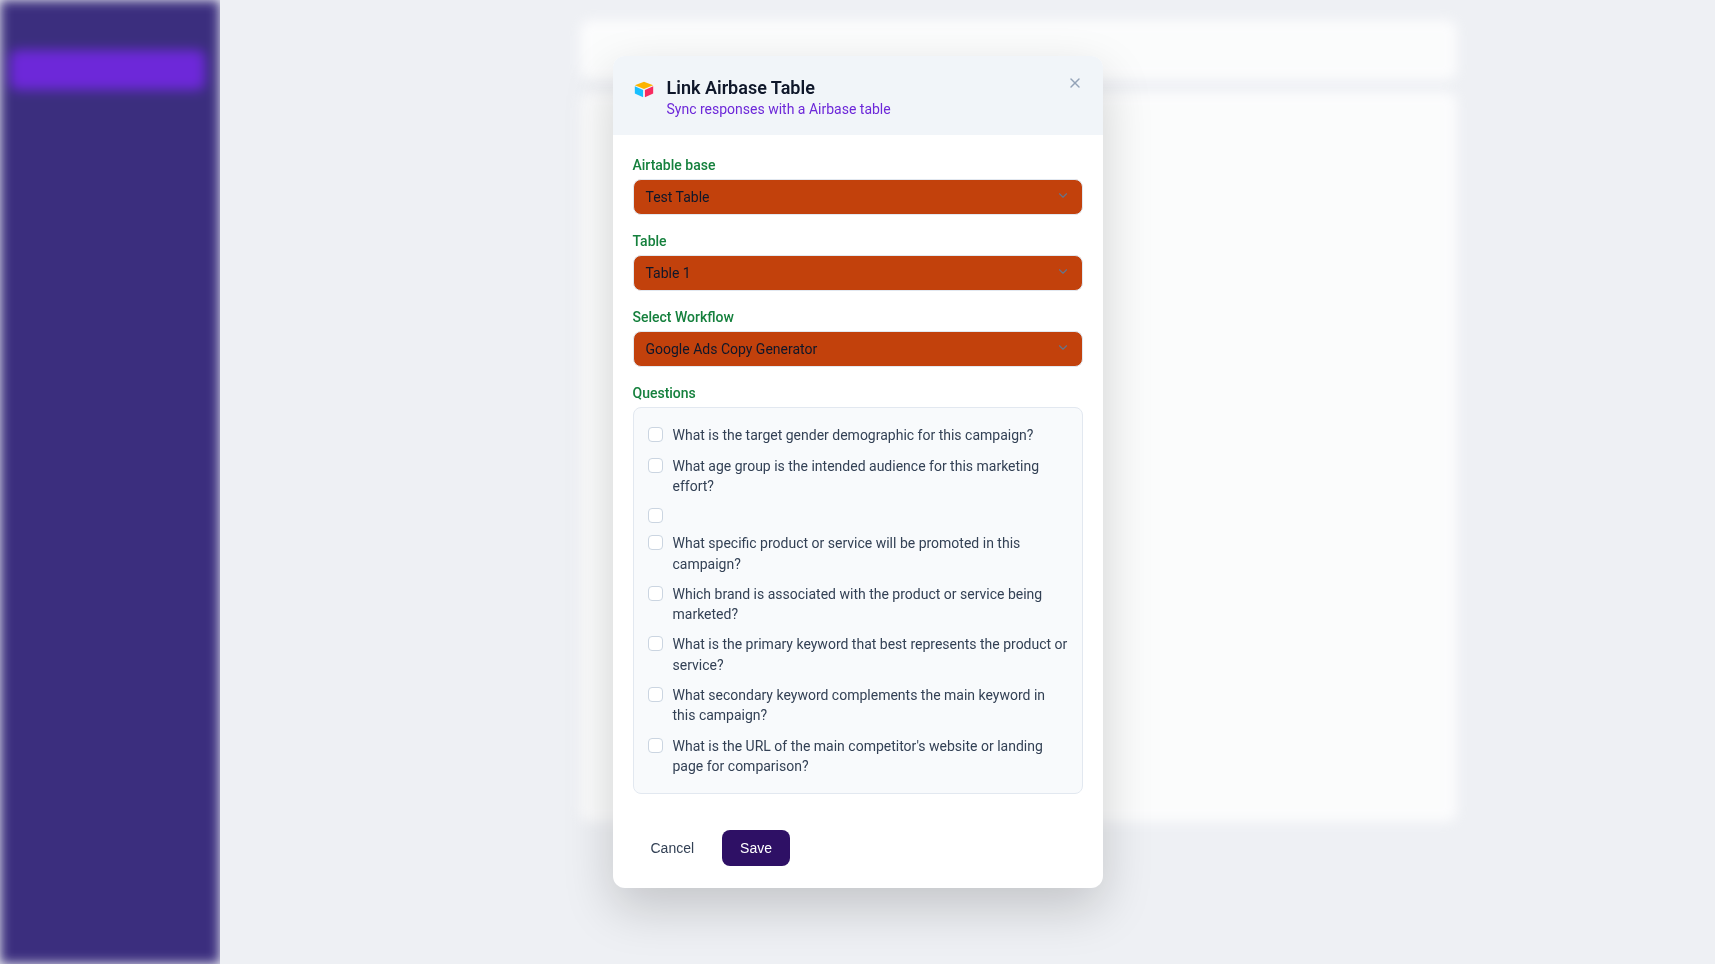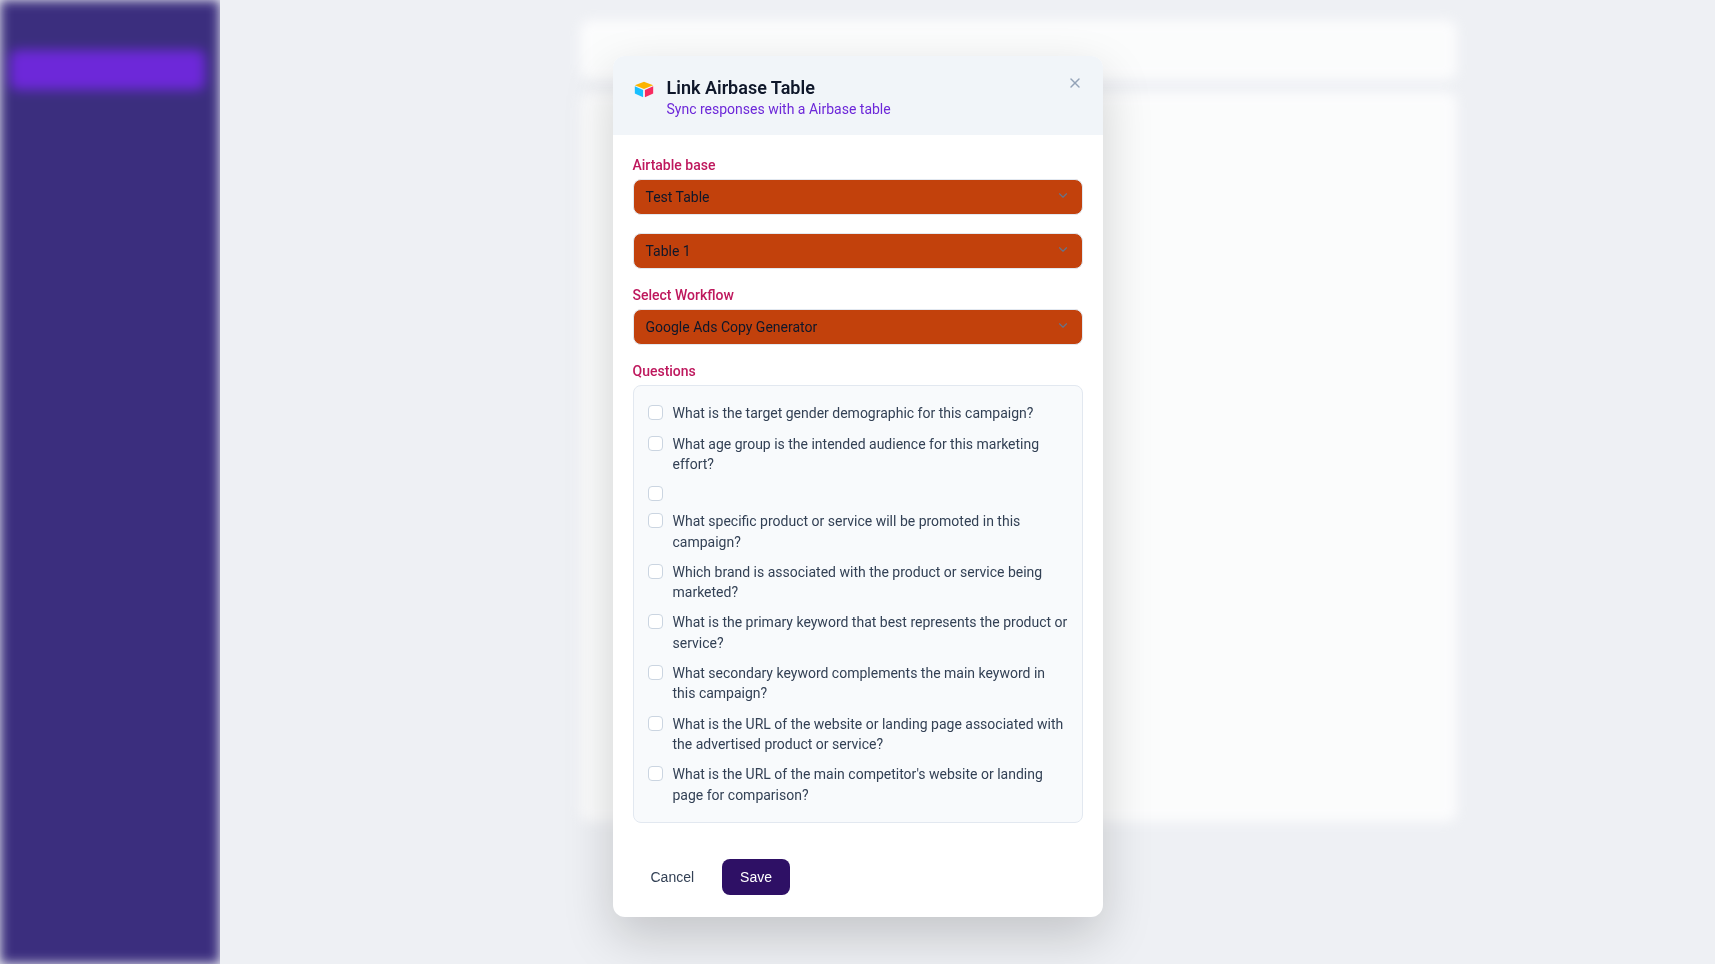--- a/index.html
+++ b/index.html
@@ -52,21 +52,21 @@
   .brand-icon svg { width: 22px; height: 22px; display:block; }
   .modal-title { font-size: 18px; font-weight: 600; color: #0f172a; line-height: 1.3; }
   .modal-sub { font-size: 14px; color: #6d28d9; margin-top: 2px; }
   .close-btn {
     position: absolute; right: 14px; top: 14px; width: 28px; height: 28px;
     display:flex; align-items:center; justify-content:center; border:none; background:transparent;
     color:#94a3b8; cursor:pointer; border-radius:6px;
   }
 
   .modal-body { padding: 22px 20px 8px 20px; }
-  .field-label { font-size: 14px; font-weight: 500; color: #be185d; margin-bottom: 6px; display:block; }
+  .field-label { font-size: 14px; font-weight: 500; color: #15803d; margin-bottom: 6px; display:block; }
   .select {
     width: 100%; border: 1px solid #e2e8f0; border-radius: 8px; background:#c2410c;
     padding: 9px 36px 9px 12px; font-size: 14px; color:#0f172a;
     display:flex; align-items:center; justify-content:space-between; cursor:pointer;
     position:relative;
   }
   .select .chev {
     position:absolute; right:12px; top:50%; transform:translateY(-50%);
     color:#64748b;
   }
@@ -135,20 +135,21 @@
           <span>Test Table</span>
           <span class="chev">
             <svg width="14" height="14" viewBox="0 0 24 24" fill="none" stroke="currentColor" stroke-width="2" stroke-linecap="round" stroke-linejoin="round">
                 <polyline points="6 9 12 15 18 9"></polyline>
               </svg>
           </span>
         </div>
       </div>
 
       <div class="field-group">
+        <label class="field-label">Table</label>
         <div class="select">
           <span>Table 1</span>
           <span class="chev">
             <svg width="14" height="14" viewBox="0 0 24 24" fill="none" stroke="currentColor" stroke-width="2" stroke-linecap="round" stroke-linejoin="round">
                 <polyline points="6 9 12 15 18 9"></polyline>
               </svg>
           </span>
         </div>
       </div>
 
@@ -189,24 +190,20 @@
             </div>
             <div class="q-row">
               <input type="checkbox" id="q5" style="">
               <label for="q5">What is the primary keyword that best represents the product or service?</label>
             </div>
             <div class="q-row">
               <input type="checkbox" id="q6" style="">
               <label for="q6">What secondary keyword complements the main keyword in this campaign?</label>
             </div>
             <div class="q-row">
-              <input type="checkbox" id="q7" style="">
-              <label for="q7">What is the URL of the website or landing page associated with the advertised product or service?</label>
-            </div>
-            <div class="q-row">
               <input type="checkbox" id="q8" style="">
               <label for="q8">What is the URL of the main competitor's website or landing page for comparison?</label>
             </div>
           </div>
       </div>
 
     </div>
 
     <div class="modal-footer">
       <button class="btn btn-secondary">Cancel</button>

